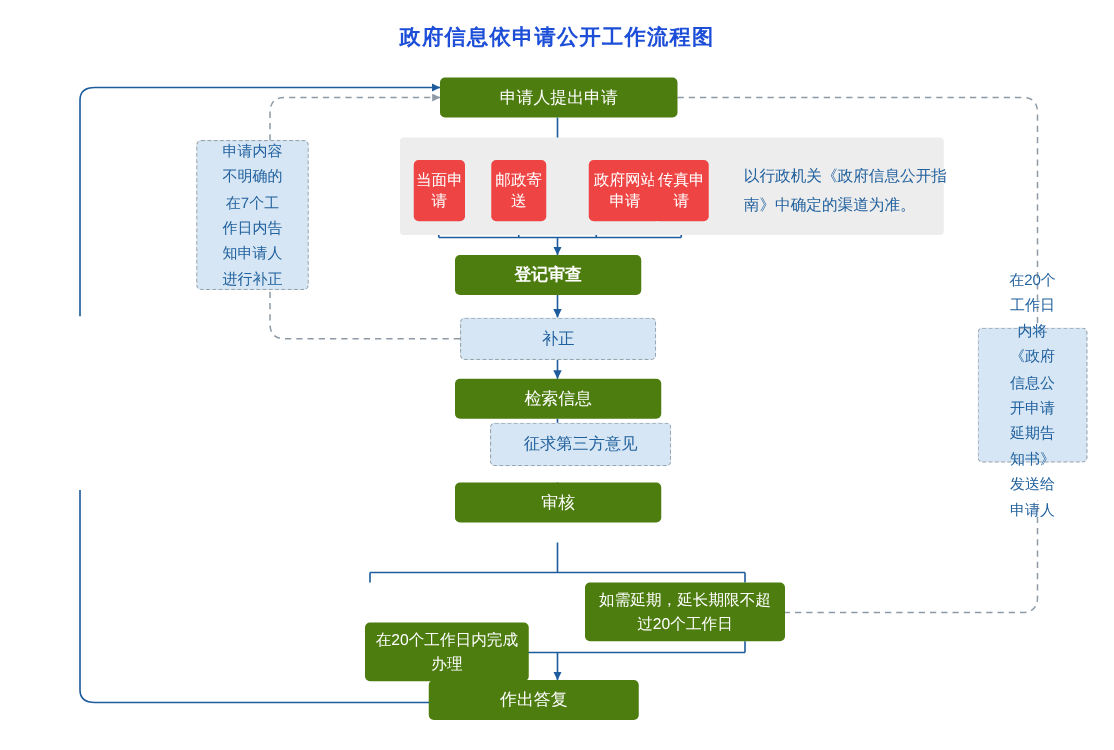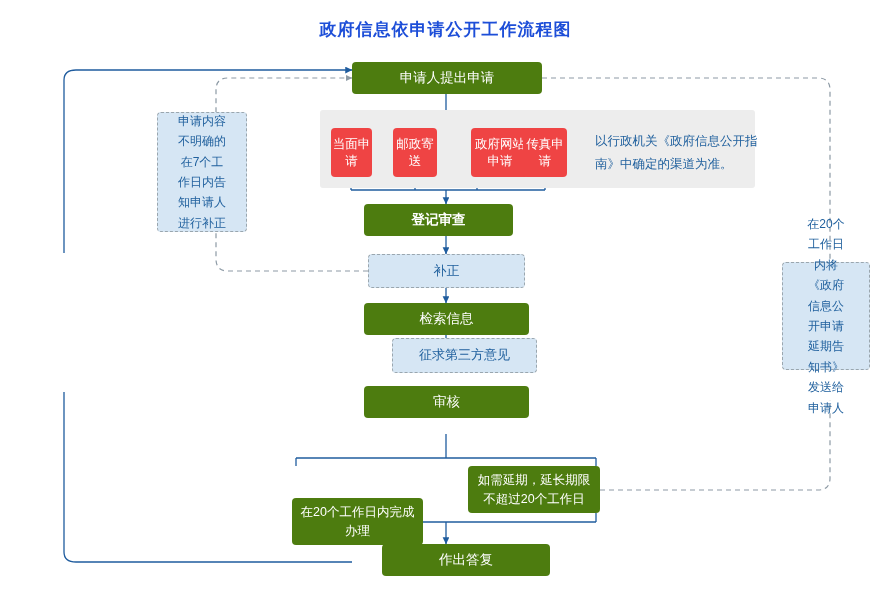--- a/index.html
+++ b/index.html
@@ -149,17 +149,17 @@
 
   <div class="node dashed note" style="left:782px;top:262px;width:88px;height:108px;">在20个工作日内将《政府信息公开申请延期告知书》发送给申请人</div>
 
   <div class="node solid" style="left:364px;top:204px;width:149px;height:32px;font-weight:bold;">登记审查</div>
   <div class="node dashed" style="left:368px;top:254px;width:157px;height:34px;">补正</div>
   <div class="node solid" style="left:364px;top:303px;width:165px;height:32px;">检索信息</div>
   <div class="node dashed" style="left:368px;top:338px;width:145px;height:35px;margin-left:24px;">征求第三方意见</div>
   <div class="node solid" style="left:364px;top:386px;width:165px;height:32px;">审核</div>
 
   <div class="node solid sm" style="left:292px;top:466px;width:131px;height:47px;padding:0 6px;margin-top:32px;">在20个工作日内完成办理</div>
-  <div class="node solid sm" style="left:468px;top:466px;width:132px;height:47px;padding:0 6px;">如需延期，延长期限不超过20个工作日</div>
+  <div class="node solid sm" style="left:468px;top:466px;width:160px;height:47px;padding:0 6px;">如需延期，延长期限不超过20个工作日</div>
 
-  <div class="node solid" style="left:382px;top:544px;width:168px;height:32px;">作出答复</div>
+  <div class="node solid" style="left:343px;top:544px;width:168px;height:32px;">作出答复</div>
 
 </div>
 
 </body></html>

